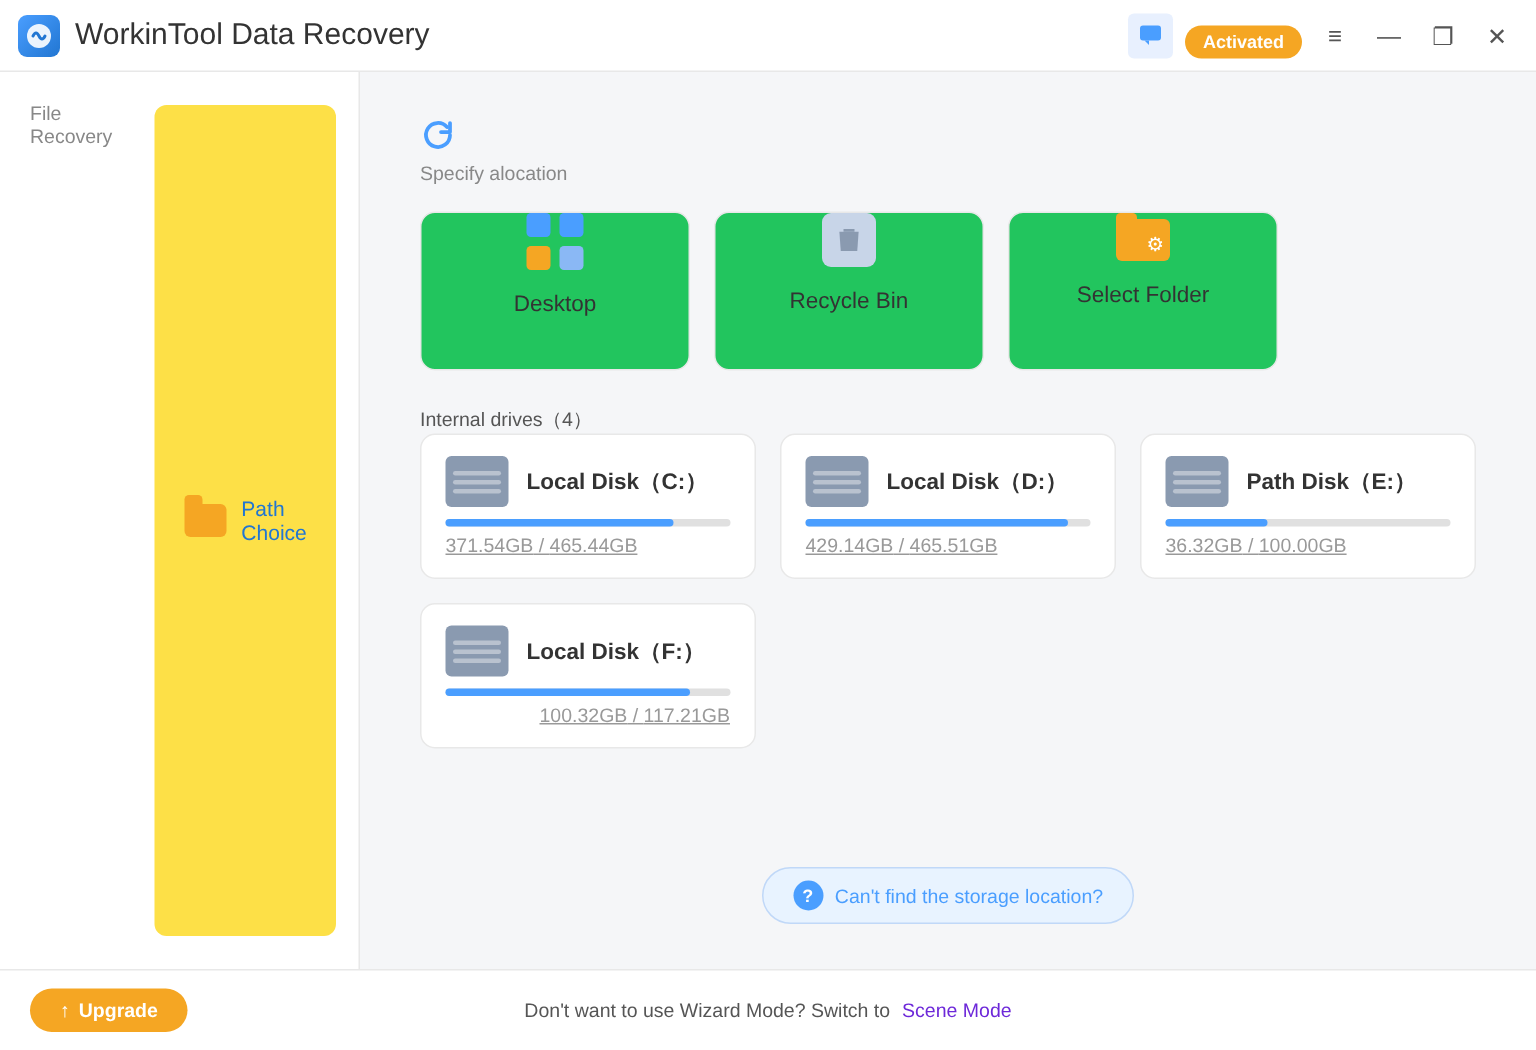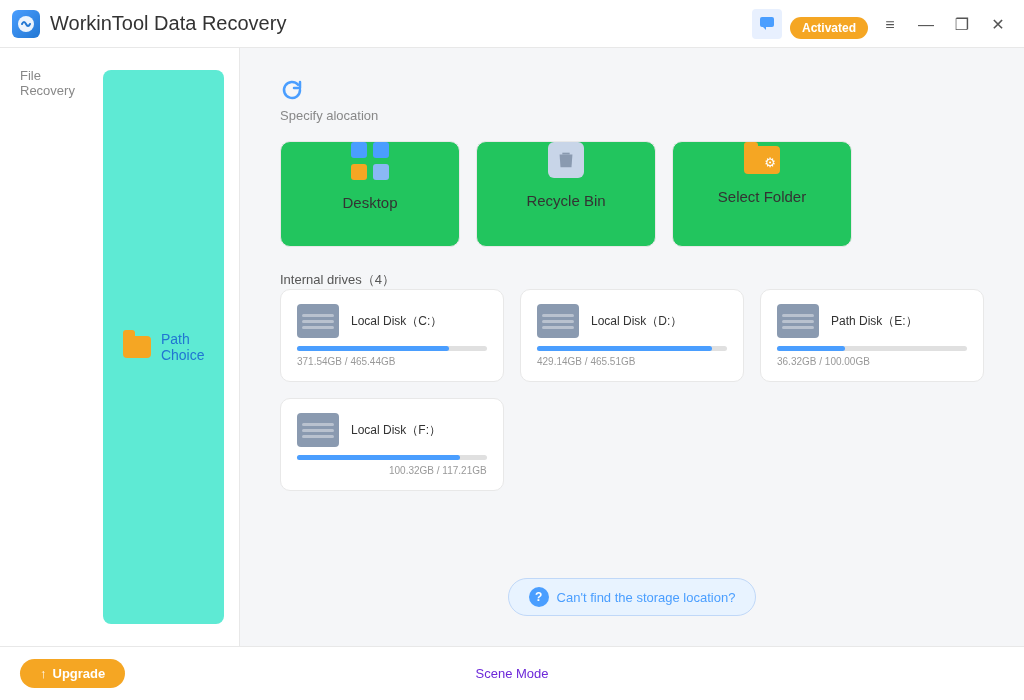--- a/index.html
+++ b/index.html
@@ -69,21 +69,21 @@
       font-size: 13px; color: #888; padding: 0 20px 12px;
       font-weight: 500;
     }
     .sidebar-item {
       display: flex; align-items: center;
       padding: 10px 20px; cursor: pointer;
       border-radius: 8px; margin: 2px 8px;
       font-size: 14px; color: #ef4444;
       gap: 10px;
     }
-    .sidebar-item.active { background: #5eead4; color: #2176d2; font-weight: 500; }
+    .sidebar-item.active { background: #fde047; color: #2176d2; font-weight: 500; }
     .sidebar-icon {
       width: 28px; height: 24px;
       display: flex; align-items: center; justify-content: center;
     }
     .folder-icon-yellow {
       width: 28px; height: 22px;
       background: #f5a623;
       border-radius: 0 4px 4px 4px;
       position: relative;
     }
@@ -209,31 +209,31 @@
       border-radius: 4px;
       display: flex; align-items: center; justify-content: center;
       flex-direction: column; gap: 3px;
       flex-shrink: 0;
     }
     .hdd-strip {
       width: 32px; height: 3px;
       background: rgba(255,255,255,0.4);
       border-radius: 2px;
     }
-    .drive-name { font-size: 12px; color: #333; font-weight: 400; }
+    .drive-name { font-size: 15px; color: #333; font-weight: 700; }
     .drive-progress-bar {
       width: 100%; height: 5px;
       background: #e0e0e0; border-radius: 3px;
       margin-bottom: 5px;
     }
     .drive-progress-fill {
       height: 100%; border-radius: 3px;
       background: #4a9eff;
     }
-    .drive-storage { font-size: 10px; color: #999; }
+    .drive-storage { font-size: 13px; color: #999; text-decoration: underline; }
 
     
     .bottom-bar {
       background: #fff;
       border-top: 1px solid #e8e8e8;
       height: 54px;
       display: flex; align-items: center; justify-content: center;
       gap: 8px;
       font-size: 13px; color: #555;
       flex-shrink: 0;
@@ -449,14 +449,15 @@
     </div>
 
   </div>
 </div>
 
 <div class="bottom-bar">
   <button class="upgrade-btn">
     <span>↑</span>
     <span>Upgrade</span>
   </button>
+  <span>Don't want to use Wizard Mode? Switch to</span>
   <span class="scene-mode-link">Scene Mode</span>
 </div>
 
 </body></html>

